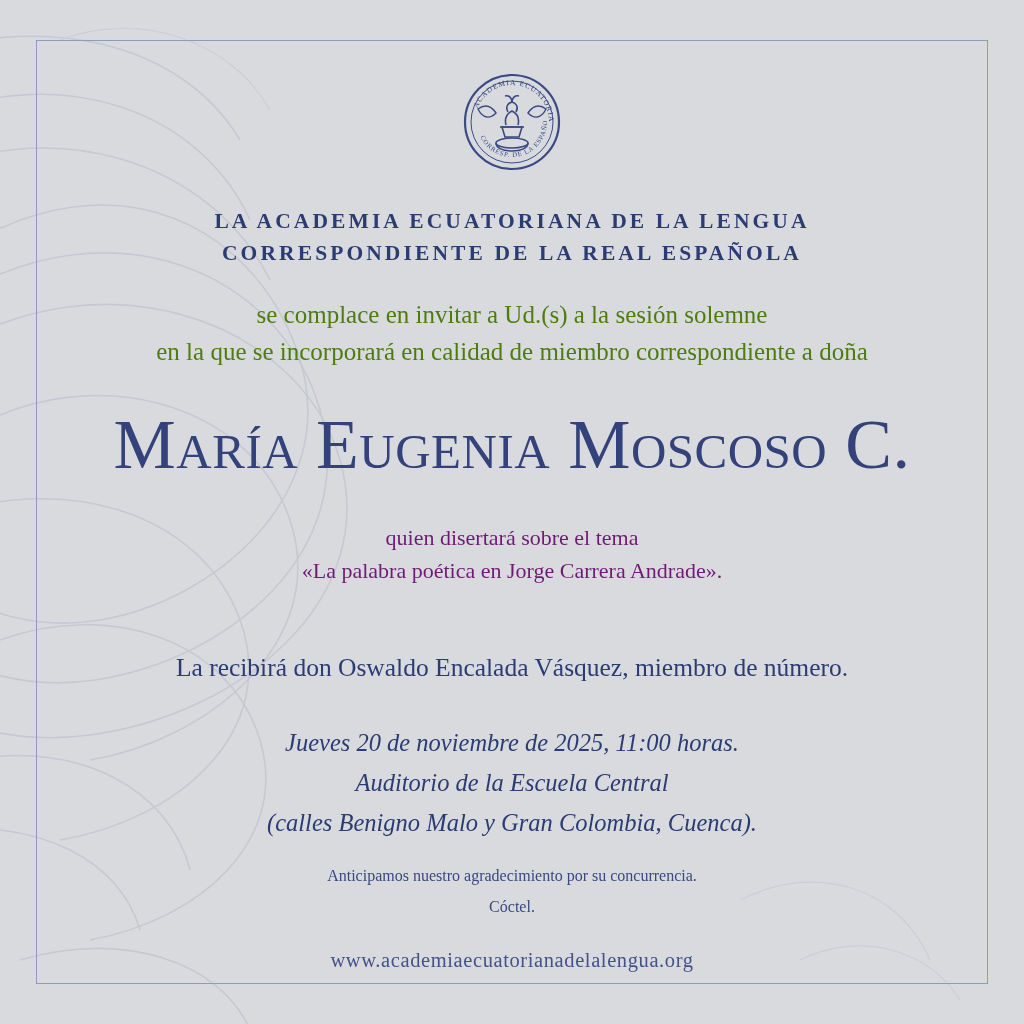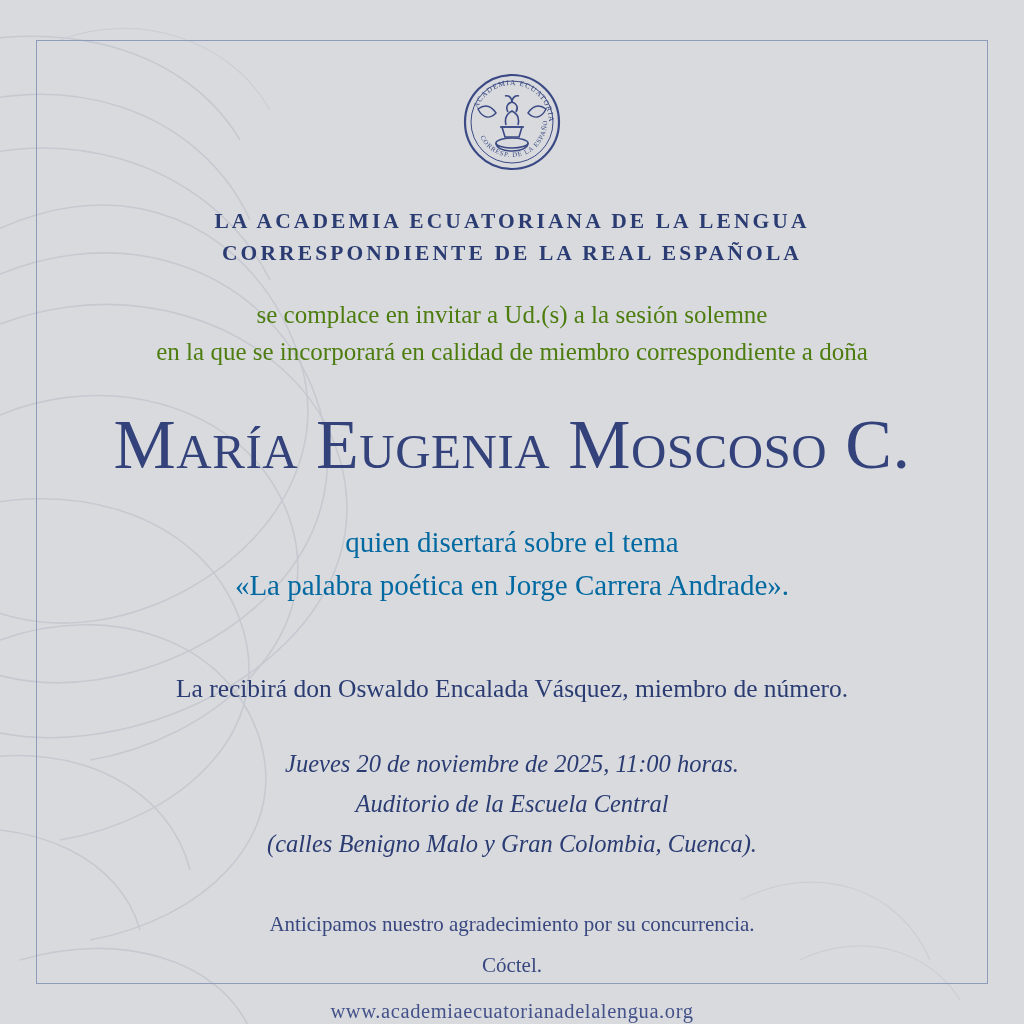--- a/index.html
+++ b/index.html
@@ -81,51 +81,51 @@
     line-height: 1.1;
     color: #33427a;
     font-variant: small-caps;
     letter-spacing: 0.5px;
     white-space: nowrap;
   }
 
   .topic {
     margin-top: 38px;
     text-align: center;
-    font-size: 29px;
+    font-size: 22px;
     line-height: 1.5;
-    color: #0369a1;
+    color: #701a75;
   }
 
   .receiver {
     margin-top: 66px;
     text-align: center;
     font-size: 25.5px;
     color: #2b3c73;
   }
 
   .details {
     margin-top: 40px;
     text-align: center;
     font-size: 24.5px;
     line-height: 1.64;
     color: #2b3c73;
     font-style: italic;
   }
 
   .closing {
-    margin-top: 40px;
-    text-align: center;
-    font-size: 21px;
+    margin-top: 17px;
+    text-align: center;
+    font-size: 16px;
     line-height: 1.95;
     color: #3a4880;
   }
 
   .website {
-    margin-top: 14px;
+    margin-top: 27px;
     text-align: center;
     font-size: 20.5px;
     letter-spacing: 0.6px;
     color: #44528a;
   }
 </style>
 </head>
 <body>
 
 <svg class="bg-art" viewBox="0 0 1024 1024" xmlns="http://www.w3.org/2000/svg">

